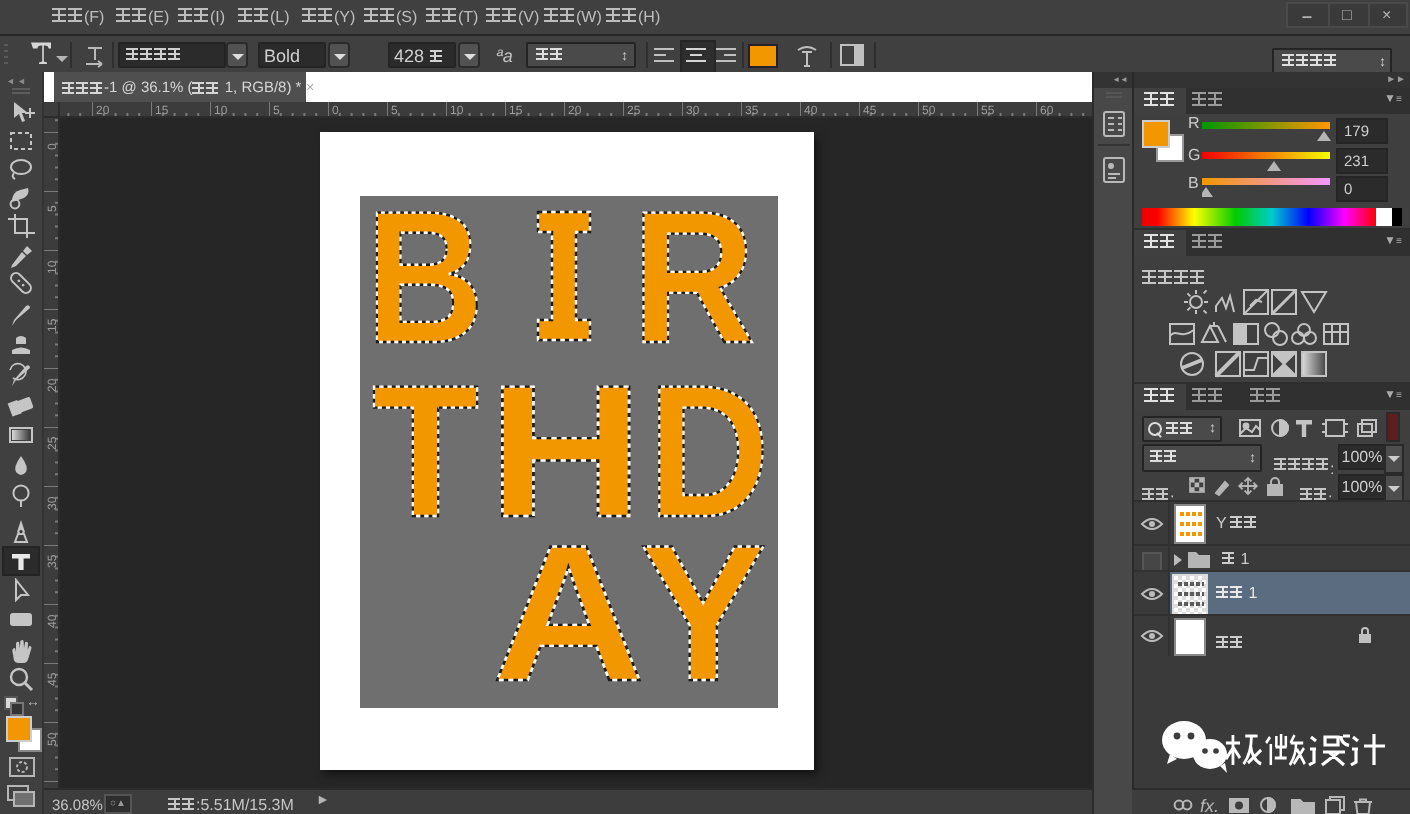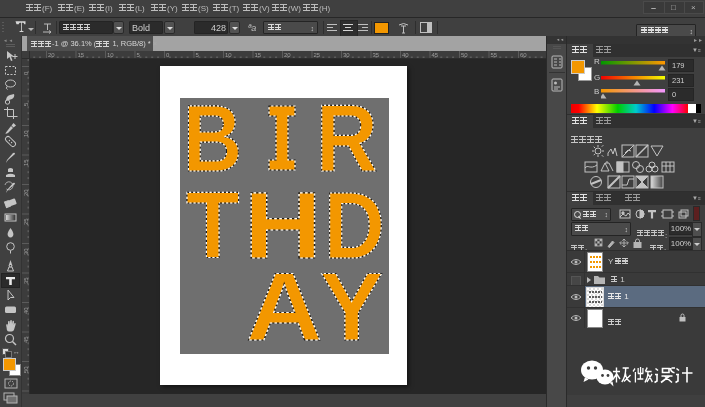--- a/index.html
+++ b/index.html
@@ -16,21 +16,21 @@
 .menuitem{position:absolute;top:4px;font-size:8px;color:#bdbdbd;white-space:nowrap;--g:#bdbdbd}
 
 .dd{position:absolute;background:#2b2b2b;border:1px solid #242424;border-radius:1px;color:#cfcfcf;font-size:9px;line-height:11px}
 .lt{background:#4a4a4a;color:#ddd}
 .sep{position:absolute;top:20px;width:1px;height:13px;background:#2e2e2e}
 
 #toolbar{left:0;top:36px;width:22px;height:371px;background:#404040;border-right:1px solid #333;box-sizing:border-box}
 .tool{position:absolute;left:0;width:21px;text-align:center;color:#c0c0c0}
 
 #docarea{left:22px;top:36px;width:524px;height:358px;background:#262626}
-#tabbar{left:22px;top:36px;width:524px;height:15px;background:#a3a3a3}
+#tabbar{left:22px;top:36px;width:524px;height:15px;background:#ffffff}
 #tab{position:absolute;left:5px;top:0;width:126px;height:15px;background:#4f4f4f;color:#d6d6d6;font-size:8px;line-height:15px;padding-left:4px;box-sizing:border-box}
 #hruler{left:30px;top:51px;width:516px;height:8px;background:#3c3c3c;border-bottom:1px solid #2c2c2c;box-sizing:border-box;overflow:hidden}
 #vruler{left:22px;top:59px;width:8px;height:335px;background:#3c3c3c;border-right:1px solid #2c2c2c;box-sizing:border-box;overflow:hidden}
 #rulcorner{left:22px;top:51px;width:8px;height:8px;background:#3c3c3c;border-right:1px solid #2c2c2c;border-bottom:1px solid #2c2c2c;box-sizing:border-box}
 #canvas{left:30px;top:59px;width:516px;height:335px;background:#262626}
 #page{position:absolute;left:130px;top:7px;width:247px;height:319px;background:#fff;box-shadow:2px 2px 4px rgba(0,0,0,.5)}
 #grayrect{position:absolute;left:20px;top:32px;width:209px;height:256px;background:#6f6f6f}
 
 #dockstrip{left:546px;top:36px;width:20px;height:371px;background:#484848;border-left:1px solid #2a2a2a;box-sizing:border-box}
 #panels{left:566px;top:36px;width:139px;height:371px;background:#3f3f3f;border-left:1px solid #2a2a2a;box-sizing:border-box}
@@ -78,21 +78,21 @@
     <div class="sep" style="left:56px;top:3px"></div>
     <div class="dd" style="left:59px;top:3px;width:54px;height:13px;box-sizing:border-box;overflow:hidden;white-space:nowrap"><span style="margin-left:3px"><i class="c t" style="--g:#cfcfcf"></i><i class="c t" style="--g:#cfcfcf"></i><i class="c t" style="--g:#cfcfcf"></i><i class="c t" style="--g:#cfcfcf"></i></span></div>
     <div class="abs" style="left:113px;top:3px;width:11px;height:13px;background:#525252;border:1px solid #2a2a2a;box-sizing:border-box;border-radius:2px">
         <div style="margin:5px 0 0 2px;width:0;height:0;border-left:3px solid transparent;border-right:3px solid transparent;border-top:3px solid #ddd"></div>
       </div>
     <div class="dd" style="left:129px;top:3px;width:34px;height:13px;box-sizing:border-box;padding-left:2px;line-height:12px">Bold</div>
     <div class="abs" style="left:164px;top:3px;width:11px;height:13px;background:#525252;border:1px solid #2a2a2a;box-sizing:border-box;border-radius:2px">
         <div style="margin:5px 0 0 2px;width:0;height:0;border-left:3px solid transparent;border-right:3px solid transparent;border-top:3px solid #ddd"></div>
       </div>
     <div class="abs" style="left:177px;top:19px;color:#c0c0c0;font-size:14px">тT</div>
-    <div class="dd" style="left:194px;top:3px;width:34px;height:13px;box-sizing:border-box;padding-left:16px;line-height:12px;white-space:nowrap">428 <i class="c t" style="--g:#cfcfcf"></i></div>
+    <div class="dd" style="left:194px;top:3px;width:34px;height:13px;box-sizing:border-box;padding-left:2px;line-height:12px;white-space:nowrap">428 <i class="c t" style="--g:#cfcfcf"></i></div>
     <div class="abs" style="left:229px;top:3px;width:11px;height:13px;background:#525252;border:1px solid #2a2a2a;box-sizing:border-box;border-radius:2px">
         <div style="margin:5px 0 0 2px;width:0;height:0;border-left:3px solid transparent;border-right:3px solid transparent;border-top:3px solid #ddd"></div>
       </div>
     <div class="abs" style="left:248px;top:5px;color:#c0c0c0;font-size:9px;font-style:italic">ªa</div>
     <div class="dd lt" style="left:263px;top:3px;width:55px;height:13px;box-sizing:border-box"><span style="margin-left:4px"><i class="c t" style="--g:#ddd"></i><i class="c t" style="--g:#ddd"></i></span><span style="position:absolute;right:3px;top:1px;font-size:7px;color:#ccc">↕</span></div>
     <div class="sep" style="left:323px;top:3px"></div>
     <svg class="abs" style="left:327px;top:6px" width="11" height="9">
         <path d="M0 .5h10M0 3.5h6M0 6.5h10" stroke="#c0c0c0"></path>
       </svg>
     <div class="abs" style="left:340px;top:2px;width:16px;height:15px;background:#2e2e2e;border:1px solid #262626"></div>
@@ -555,13 +555,36 @@
         <circle cx="31" cy="17.5" r="1.4" fill="#3d3d3d"></circle>
       <g stroke="#fff" stroke-width="1.6" fill="none">
         <path transform="matrix(.88,0,0,1,-1,0)" d="M42 13.5h8M46 9.5v15M46 16l-4 5.5M46 15.5l4 5.5M53 10h7M56.5 10c0 6-1.5 10.5-4.5 14M56 14.5c.5 5 2.5 8 6 9.5M62 17l-7.5 6.5"></path>
         <path transform="matrix(.79,0,0,1,3.9,0)" d="M68.5 10.5 66 13.5M69 14v10.5M72.5 10v5.5M75.5 9v6.5M78.5 10v5.5M72 15.5h7M75.3 15.5v5.5M71.5 21h7.5M84 9.5l-2.5 4M81.5 13.5h8M85 13.5c0 4.5-1.5 8-4 11M85.5 16.5l5 7.5M90 16l-6.5 8"></path>
         <path transform="translate(-16,0)" d="M94.5 10.5l2.5 2M94 16.5h3M96 16.5v6.5l-2.5 1.5M101.5 10.5h6.5v4h-6.5zM110.5 10h3.5M109.5 10c0 2.5 1.5 4.2 4 4.7M100.5 18h11M103.5 18l7.5 6.5M108.5 18l-8.5 6.5"></path>
         <path transform="translate(-18,0)" d="M117.5 10.5l2.5 2M117 16.5h3M119 16.5v6.5l-2.5 1.5M128 9v15.5M123 15h10.5"></path>
       </g>
       </svg>
   </div>
 
+  <div class="abs" id="statusbar">
+    <span class="abs" style="left:4px;top:3px;font-size:7.5px">36.08%</span>
+    <span class="abs" style="left:30px;top:2px;width:12px;height:8px;background:#2e2e2e;border:1px solid #555;font-size:5px;color:#999;text-align:center;line-height:8px">○▲</span>
+    <span class="abs" style="left:62px;top:3px"><i class="c t" style="--g:#c6c6c6"></i><i class="c t" style="--g:#c6c6c6"></i>:5.51M/15.3M</span>
+    <span class="abs" style="left:136px;top:2px;color:#b5b5b5;font-size:7px">►</span>
+  </div>
+  <div class="abs" id="lpbottom">
+    <svg class="abs" style="left:20px;top:3px" width="100" height="9">
+      <g stroke="#b8b8b8" fill="none">
+        <circle cx="3.5" cy="4.5" r="2.2"></circle>
+          <circle cx="7.5" cy="4.5" r="2.2"></circle>
+        <text x="14" y="8" font-size="9" font-style="italic" fill="#b8b8b8" stroke="none" font-family="Liberation Sans">fx.</text>
+        <rect x="29" y="1.5" width="9" height="6.5" fill="#b8b8b8"></rect>
+          <circle cx="33.5" cy="4.7" r="2" fill="#3d3d3d" stroke="none"></circle>
+        <circle cx="48" cy="4.5" r="3.5"></circle>
+          <path d="M48 1a3.5 3.5 0 0 1 0 7z" fill="#b8b8b8"></path>
+        <path d="M60 2h4l1.5 1.5H71V9H60z" fill="#b8b8b8"></path>
+        <rect x="77" y="2" width="7" height="7" fill="none"></rect>
+          <path d="M79 2v-1.5h7V7h-2"></path>
+        <path d="M92 3h7l-.7 6h-5.6zM91 3h9M94 3V1.7h3V3"></path>
+      </g>
+    </svg>
+  </div>
 </div>
 
 </body></html>

